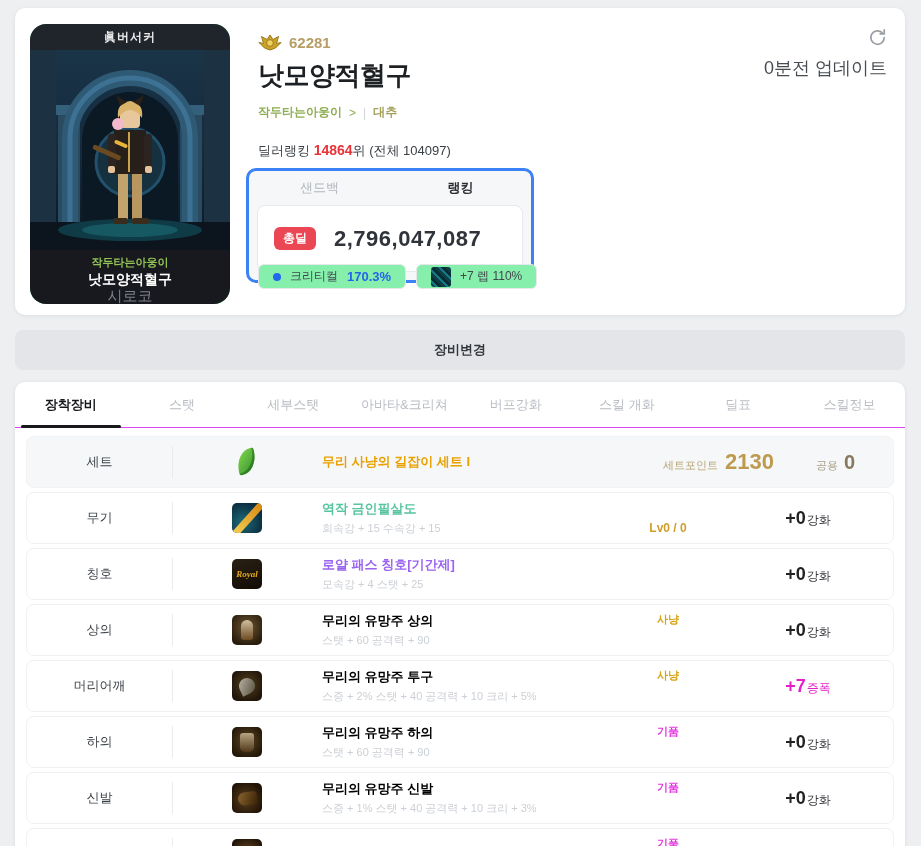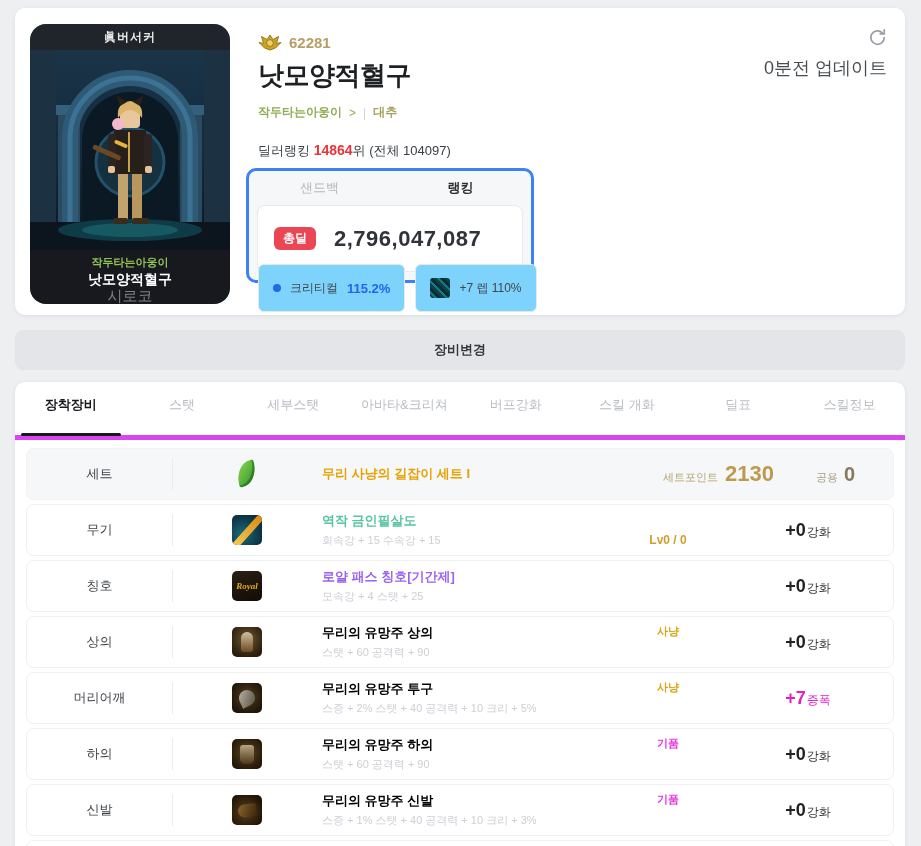--- a/index.html
+++ b/index.html
@@ -32,35 +32,35 @@
 
   .rank-box { position:absolute; left:231px; top:160px; width:288px; background:#f6f7f8; border:3px solid #3b82f6; border-radius:10px; }
   .rank-tabs { display:flex; height:34px; }
   .rank-tab { flex:1; text-align:center; line-height:34px; font-size:13px; color:#b3b8be; cursor:pointer; }
   .rank-tab.active { color:#2a2d31; font-weight:bold; }
   .total-box { margin:0 8px 8px; background:#fff; border:1px solid #e7e9ec; border-radius:8px; height:67px; display:flex; align-items:center; padding-left:16px; gap:18px; }
   .total-badge { background:#ea4653; color:#fff; font-size:12px; font-weight:bold; border-radius:6px; padding:3px 9px; }
   .total-val { font-size:22px; font-weight:bold; color:#30343a; letter-spacing:.5px; }
 
   .stat-boxes { position:absolute; left:243px; top:256px; display:flex; gap:10px; }
-  .stat-box { background:#7dd3fc; border:1px solid #e6e8eb; border-radius:6px; height:48px; display:flex; align-items:center; padding:0 14px; gap:9px; }
+  .stat-box { background:#86efac; border:1px solid #e6e8eb; border-radius:6px; height:25px; display:flex; align-items:center; padding:0 14px; gap:9px; }
   .crit-dot { width:8px; height:8px; border-radius:50%; background:#2268ee; }
   .stat-label { font-size:12px; color:#41464c; }
   .crit-val { font-size:13px; font-weight:bold; color:#2563eb; }
   .buff-icon { width:20px; height:20px; border-radius:3px; background:repeating-linear-gradient(45deg,#0c3f46 0 3px,#157884 3px 5px,#0a2c33 5px 8px); }
 
   .refresh-btn { position:absolute; right:18px; top:20px; cursor:pointer; }
   .update-text { position:absolute; right:18px; top:48px; font-size:18px; color:#474c52; }
 
   
   .equip-change { position:absolute; left:15px; top:330px; width:890px; height:40px; background:#e3e5e8; border-radius:8px; text-align:center; line-height:40px; font-size:13px; font-weight:bold; color:#34383d; cursor:pointer; }
 
   
   .main-card { position:absolute; left:15px; top:382px; width:890px; height:520px; background:#fff; border-radius:10px 10px 0 0; box-shadow:0 1px 4px rgba(30,40,60,.08); }
-  .tabs { display:flex; height:58px; border-bottom:5px solid #d946ef;justify-content:space-between; }
+  .tabs { display:flex; height:46px; border-bottom:1px solid #d946ef;justify-content:space-between; }
   .tab { flex:1; text-align:center; line-height:46px; font-size:13px; color:#b9bdc3; position:relative; cursor:pointer; white-space:nowrap; }
   .tab.active { color:#17191c; font-weight:bold; }
   .tab.active::after { content:""; position:absolute; left:5%; bottom:-1px; width:90%; height:3px; background:#17191c; border-radius:2px; }
 
   .rows { padding:8px 11px 0; }
   .row { display:grid; grid-template-columns:145px 150px 1fr 110px 170px; align-items:center; height:52px; border:1px solid #f0f1f4; border-radius:8px; margin-bottom:4px; background:#fff; position:relative; cursor:pointer; }
   .row::before { content:""; position:absolute; left:145px; top:9px; bottom:9px; width:1px; background:#e9ebee; }
   .row.set-row { background:#f6f7f8; border-color:#f1f2f4; grid-template-columns:145px 150px 1fr 215px 115px; }
   .slot { text-align:center; font-size:13px; color:#3f444a; }
   .iconcell { display:flex; justify-content:center; }
@@ -193,21 +193,21 @@
     <div class="total-box">
       <span class="total-badge">총딜</span>
       <span class="total-val">2,796,047,087</span>
     </div>
   </div>
 
   <div class="stat-boxes">
     <div class="stat-box">
       <span class="crit-dot"></span>
       <span class="stat-label">크리티컬</span>
-      <span class="crit-val">115.2%</span>
+      <span class="crit-val">170.3%</span>
     </div>
     <div class="stat-box">
       <span class="buff-icon"></span>
       <span class="stat-label">+7 렙 110%</span>
     </div>
   </div>
 
   <div class="refresh-btn">
     <svg width="19" height="19" viewBox="0 0 24 24" fill="none" stroke="#9aa0a6" stroke-width="2.2" stroke-linecap="round">
       <path d="M20.5 12a8.5 8.5 0 1 1-2.6-6.1"></path>

